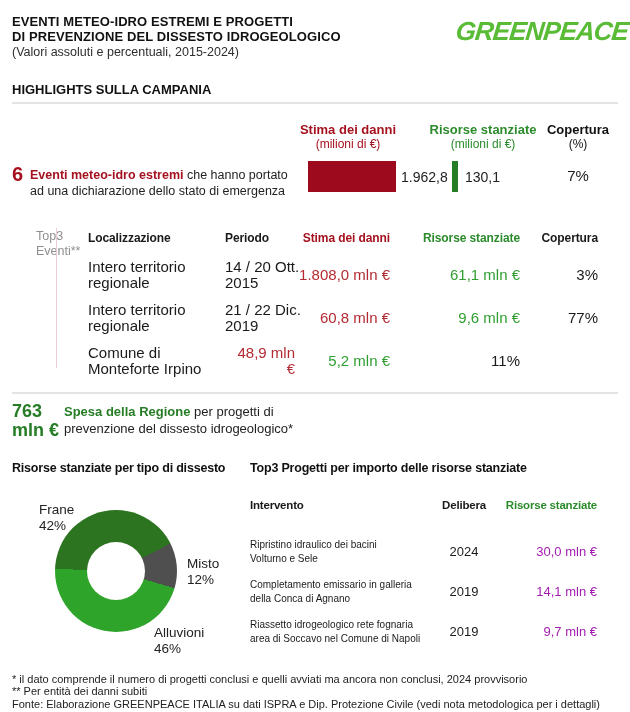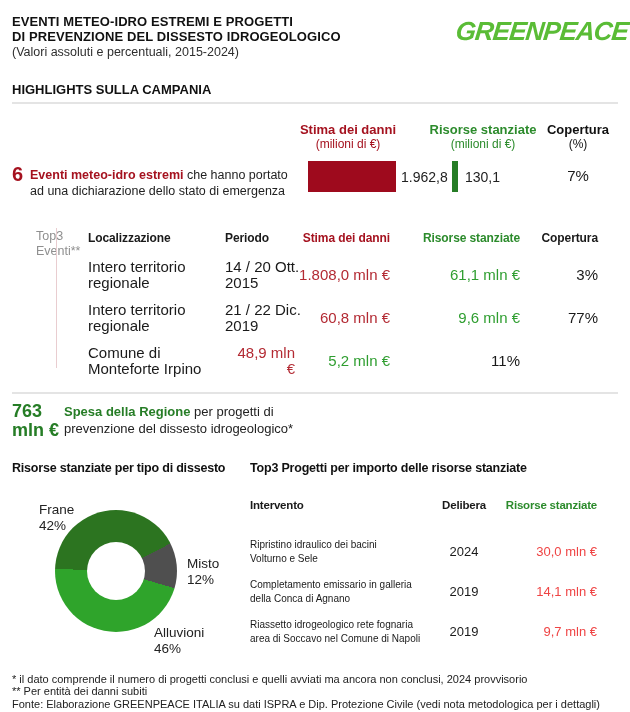--- a/index.html
+++ b/index.html
@@ -64,21 +64,21 @@
 
   
   .ptable{left:250px;top:499px;width:347px;}
   .pgrid{display:grid;grid-template-columns:185px 58px 104px;align-items:center;}
   .phead{font-size:11.5px;font-weight:800;letter-spacing:-.2px;}
   .phead .p2{text-align:center;} .phead .p3{text-align:right;color:#2c8b2c;}
   .prow{margin-top:26px;}
   .prow + .prow{margin-top:12px;}
   .prow .p1{font-size:11.5px;line-height:14px;transform:scaleX(.87);transform-origin:left center;}
   .prow .p2{text-align:center;font-size:13px;}
-  .prow .p3{text-align:right;font-size:13px;color:#ef4444;}
+  .prow .p3{text-align:right;font-size:13px;color:#a21caf;}
 
   
   .footer{left:12px;top:673px;font-size:11px;line-height:12.4px;color:#222;}
 </style>
 </head>
 <body>
 
 <div class="page">
 
   <div class="abs title pre">EVENTI METEO-IDRO ESTREMI E PROGETTI

